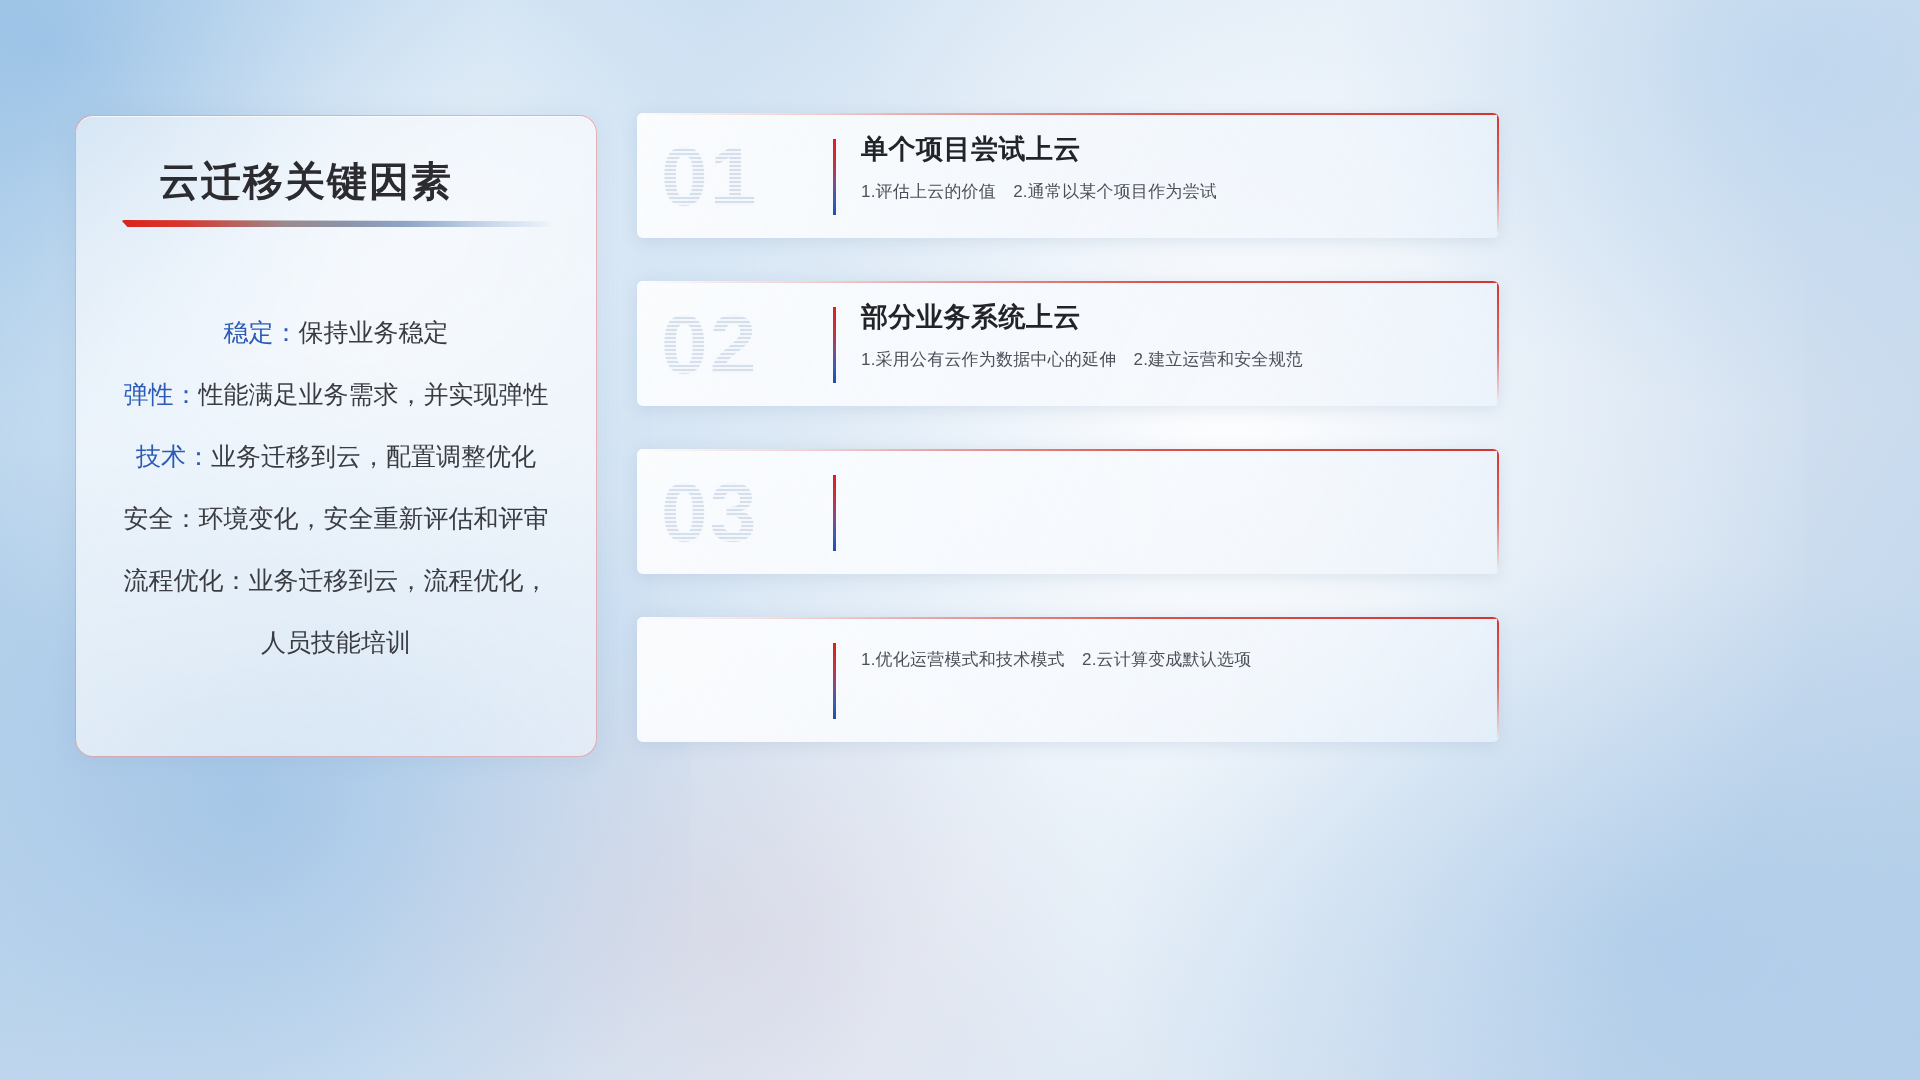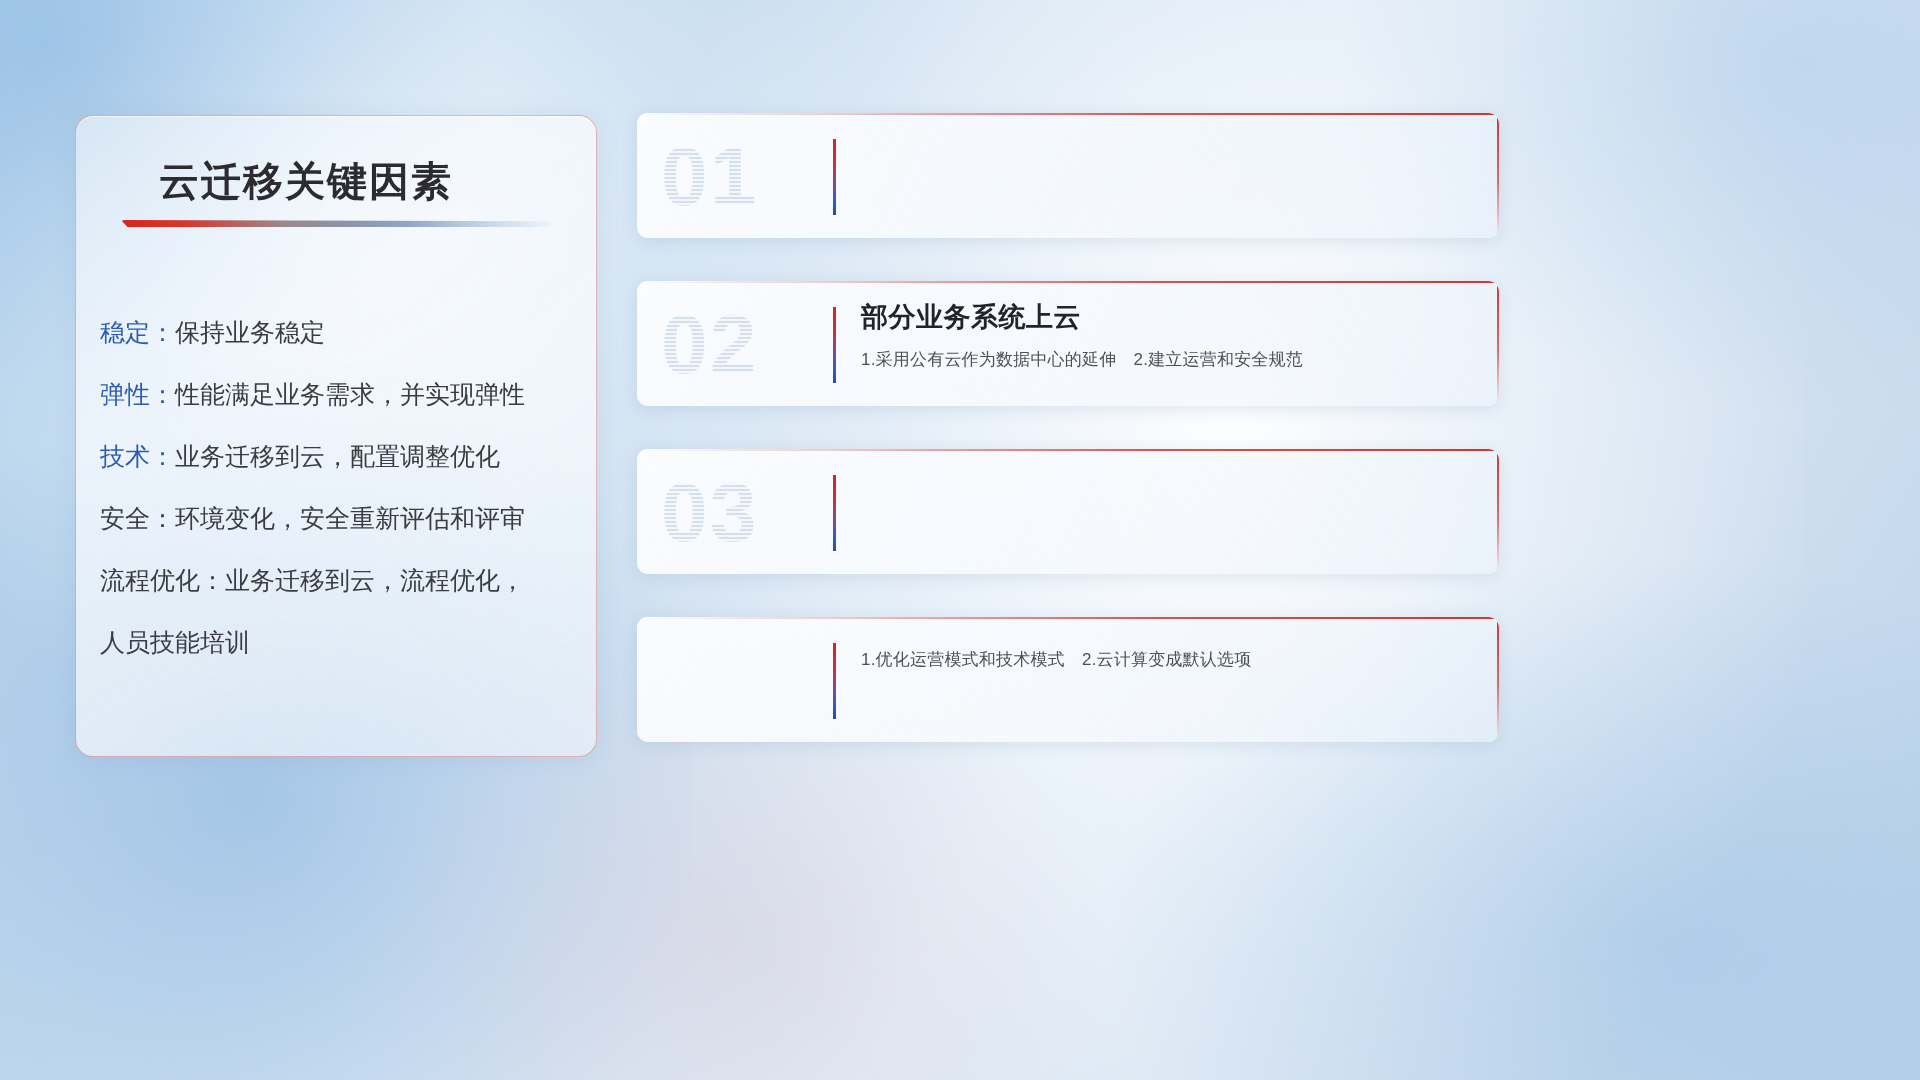--- a/index.html
+++ b/index.html
@@ -38,32 +38,32 @@
   }
   #panel-title{
     position:absolute;left:83px;top:38px;
     font-size:40px;font-weight:700;color:#2b2b30;letter-spacing:2px;white-space:nowrap;
   }
   #title-underline{
     position:absolute;left:45px;top:104px;width:430px;height:7px;border-radius:4px;
     background:linear-gradient(90deg,#d8241f 0%,#d8352c 14%,#9a8a8e 38%,#8c93a8 52%,#8fa5c6 66%,#c3d4e8 84%,rgba(220,232,245,.25) 100%);
     clip-path:polygon(1.5% 100%, 0% 0%, 100% 18%, 100% 100%);
   }
-  #factor-list{position:absolute;left:24px;top:185px;right:24px;}
+  #factor-list{position:absolute;left:24px;top:185px;right:24px;text-align:center;}
   .factor-row{
     font-size:25px;line-height:62px;color:#3a3c42;white-space:nowrap;
   }
   .factor-label{color:#2b5bb5;}
   .factor-label.plain{color:#3a3c42;}
 
   
   #cards{position:absolute;left:637px;top:113px;}
   .card{
     position:relative;width:862px;height:125px;margin-bottom:43px;
-    border-radius:11px;
+    border-radius:6px;
     background:linear-gradient(115deg, rgba(255,255,255,.88) 0%, rgba(252,253,255,.80) 30%, rgba(244,248,253,.72) 62%, rgba(236,243,251,.62) 100%);
     box-shadow:0 3px 16px rgba(110,140,180,.18), inset 0 1px 0 rgba(255,255,255,.85);
     overflow:hidden;
   }
   .card-accent-top{
     position:absolute;left:0;top:0;height:2px;width:100%;
     background:linear-gradient(90deg, rgba(216,60,50,0) 0%, rgba(216,60,50,.25) 22%, rgba(214,52,44,.85) 60%, #d6342c 100%);
   }
   .card-accent-right{
     position:absolute;right:0;top:0;width:2px;height:100%;
@@ -111,20 +111,24 @@
       <div class="factor-row"><span class="factor-label plain"></span><span class="factor-text">人员技能培训</span></div>
     </div>
 </div>
 
 <div id="cards">
     <div class="card">
       <div class="card-accent-top"></div>
       <div class="card-accent-right"></div>
       <div class="card-num">01</div>
       <div class="card-divider"></div>
+      <div class="card-body">
+        <div class="card-title">单个项目尝试上云</div>
+        <div class="card-sub">1.评估上云的价值　2.通常以某个项目作为尝试</div>
+      </div>
     </div>
     <div class="card">
       <div class="card-accent-top"></div>
       <div class="card-accent-right"></div>
       <div class="card-num">02</div>
       <div class="card-divider"></div>
       <div class="card-body">
         <div class="card-title">部分业务系统上云</div>
         <div class="card-sub">1.采用公有云作为数据中心的延伸　2.建立运营和安全规范</div>
       </div>

